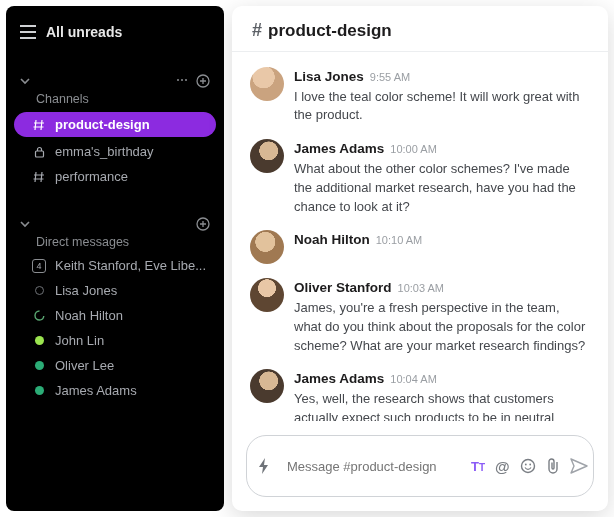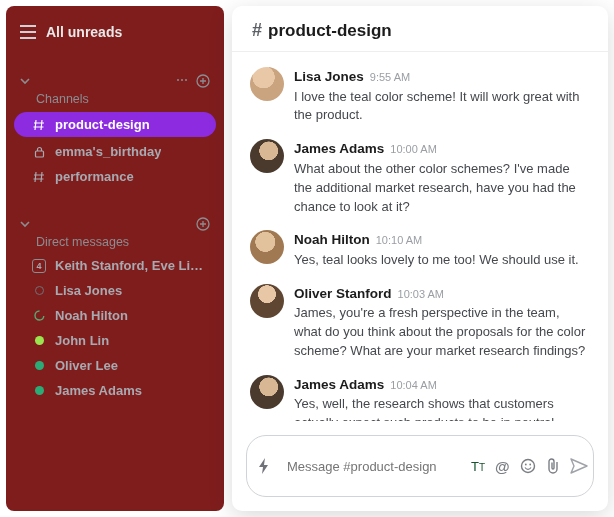--- a/index.html
+++ b/index.html
@@ -1,25 +1,25 @@
 <!DOCTYPE html>
 <html><head>
 <meta charset="utf-8">
 <style>
 * { margin: 0; padding: 0; box-sizing: border-box; }
 body { font-family: -apple-system, BlinkMacSystemFont, "Segoe UI", Helvetica, Arial, sans-serif; background: #fff; width: 614px; height: 517px; position: relative; overflow: hidden; }
 .app { display: flex; height: 517px; }
-.sidebar { width: 218px; background: #7f1d1d; color: #a0a3a8; padding: 12px 0; border-radius: 8px; margin: 6px 0 6px 6px; font-size: 13px; overflow: hidden; }
+.sidebar { width: 218px; background: #000000; color: #a0a3a8; padding: 12px 0; border-radius: 8px; margin: 6px 0 6px 6px; font-size: 13px; overflow: hidden; }
 .sb-header { display: flex; align-items: center; padding: 6px 14px 12px; color: #e8e8e8; font-weight: 700; font-size: 14px; }
 .sb-header svg { margin-right: 10px; }
 .sb-section-head { display: flex; align-items: center; padding: 4px 14px; font-size: 12.5px; color: #8a8d91; cursor: pointer; }
 .sb-section-head .caret { margin-right: 6px; }
 .sb-section-head .label { flex: 1; margin-top: 36px; }
 .sb-section-head .actions { display: flex; gap: 8px; }
-.sb-item { display: flex; align-items: center; padding: 5px 14px 5px 26px; cursor: pointer; font-size: 13px; color: #a7aab0; white-space: nowrap; overflow: hidden; text-overflow: ellipsis; font-weight: bold; }
+.sb-item { display: flex; align-items: center; padding: 5px 14px 5px 26px; cursor: pointer; font-size: 13px; color: #a7aab0; white-space: nowrap; overflow: hidden; text-overflow: ellipsis; }
 .sb-item .pre { margin-right: 9px; width: 14px; display: inline-flex; justify-content: center; }
 .sb-item.active { background: #8c2be0; color: #fff; font-weight: 700; border-radius: 16px; margin: 2px 8px; padding-left: 18px; }
 .sb-item .ellipsis { overflow: hidden; text-overflow: ellipsis; }
 .presence { width: 9px; height: 9px; border-radius: 50%; display: inline-block; }
 .p-green { background: #2bac76; }
 .p-lime { background: #9be44f; }
 .p-off { width: 9px; height: 9px; border: 1.5px solid #6e7176; border-radius: 50%; background: transparent; }
 
 .main { flex: 1; background: #fff; border-radius: 10px; margin: 6px 6px 6px 8px; box-shadow: 0 6px 24px rgba(0,0,0,0.15); display: flex; flex-direction: column; overflow: hidden; }
 .chan-header { padding: 14px 20px 10px; border-bottom: 1px solid #eceef0; display: flex; align-items: center; gap: 6px; }
@@ -199,21 +199,20 @@
             <div class="msg-text">What about the other color schemes? I've made the additional market research, have you had the chance to look at it?</div>
           </div>
         </div>
         <div class="msg">
           <div class="avatar av3"></div>
           <div class="msg-body">
             <div class="msg-head">
               <span class="author">Noah Hilton</span>
               <span class="time">10:10 AM</span>
             </div>
-            <div class="msg-text">Yes, teal looks lovely to me too! We should use it.</div>
           </div>
         </div>
         <div class="msg">
           <div class="avatar av4"></div>
           <div class="msg-body">
             <div class="msg-head">
               <span class="author">Oliver Stanford</span>
               <span class="time">10:03 AM</span>
             </div>
             <div class="msg-text">James, you're a fresh perspective in the team, what do you think about the proposals for the color scheme? What are your market research findings?</div>
@@ -233,21 +232,21 @@
 
     <div class="composer">
       <span>
         <svg width="14" height="16" viewBox="0 0 14 16">
             <path d="M8 0L2 9h4l-1 7 6-9H7l1-7z" fill="#6f7379"></path>
           </svg>
       </span>
       <span class="divider"></span>
       <input type="text" placeholder="Message #product-design" style="">
       <div class="icons">
-        <span style="font-weight:400;font-size:13px;color:#14532d">T<span style="font-size:10px">T</span></span>
+        <span style="font-weight:700;font-size:13px;color:#8b5cf6">T<span style="font-size:10px">T</span></span>
         <span style="font-weight:600;font-size:15px;color:#7a7e84">@</span>
         <span>
           <svg width="16" height="16" viewBox="0 0 16 16">
               <circle cx="8" cy="8" r="6.5" stroke="#7a7e84" stroke-width="1.4" fill="none"></circle>
               <circle cx="5.8" cy="6.5" r="0.9" fill="#7a7e84"></circle>
               <circle cx="10.2" cy="6.5" r="0.9" fill="#7a7e84"></circle>
               <path d="M5 9.5c.8 1.2 2 1.8 3 1.8s2.2-.6 3-1.8" stroke="#7a7e84" stroke-width="1.3" fill="none"></path>
             </svg>
         </span>
         <span>

